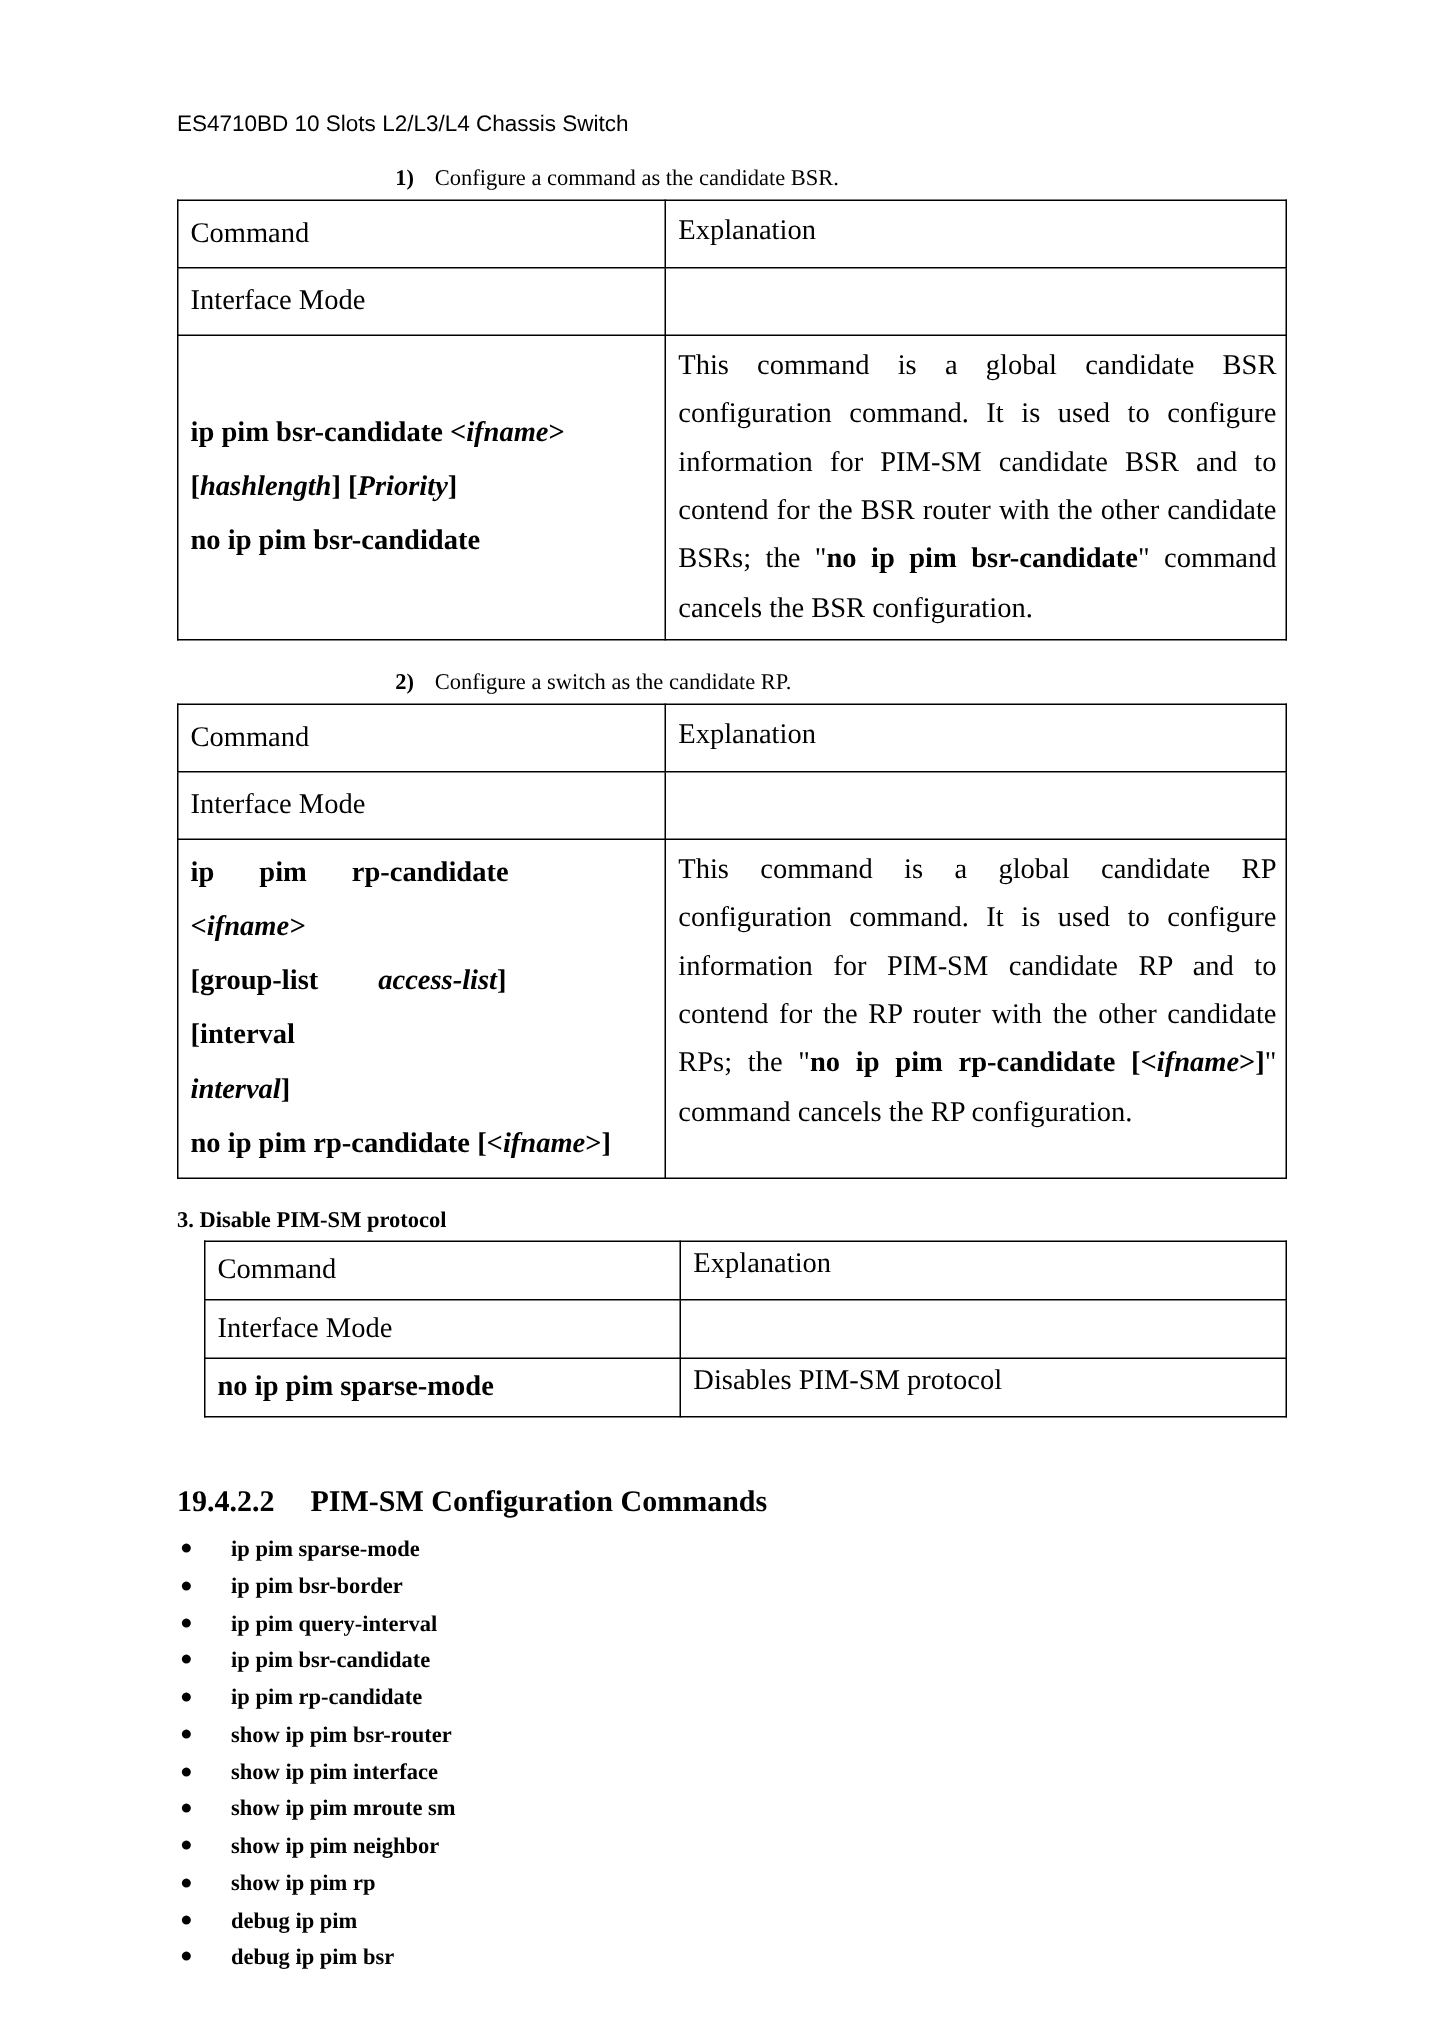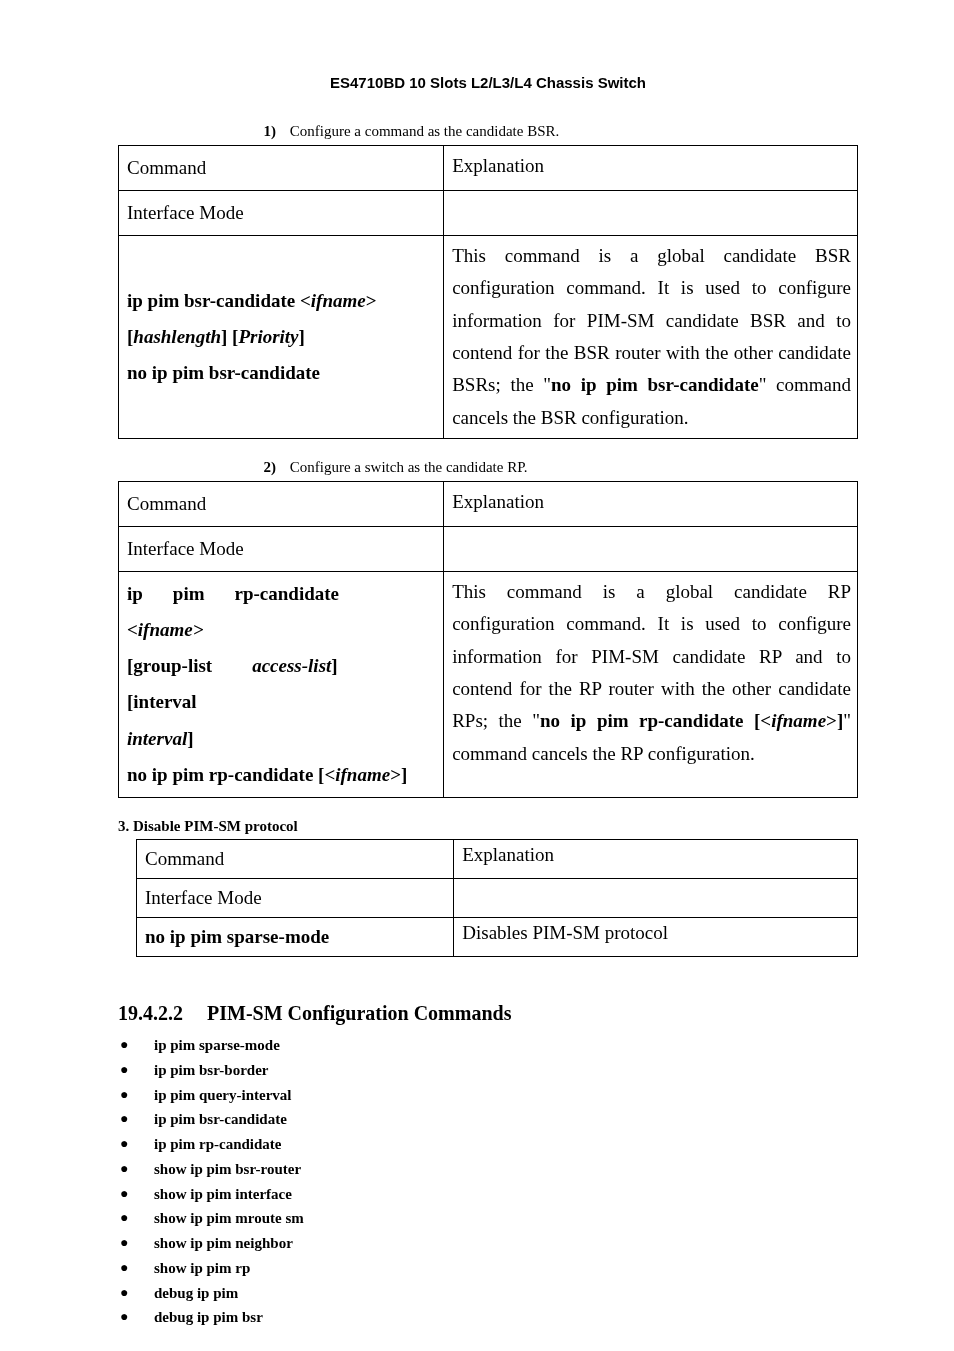--- a/index.html
+++ b/index.html
@@ -9,24 +9,24 @@
       margin: 0;
       padding: 72px 96px 40px 118px;
       width: 954px;
       box-sizing: border-box;
       font-size: 15px;
       line-height: 1.4;
     }
 
     .header-title {
       font-family: Arial, Helvetica, sans-serif;
-      font-weight: bold;
+      font-weight: normal;
       font-size: 15px;
-      text-align: center;
-      margin-bottom: 28px;
+      text-align: left;
+      margin-bottom: 16px;
     }
 
     .list-label {
       font-weight: bold;
       display: inline-block;
       width: 18px;
       text-align: right;
       margin-right: 10px;
     }
 

